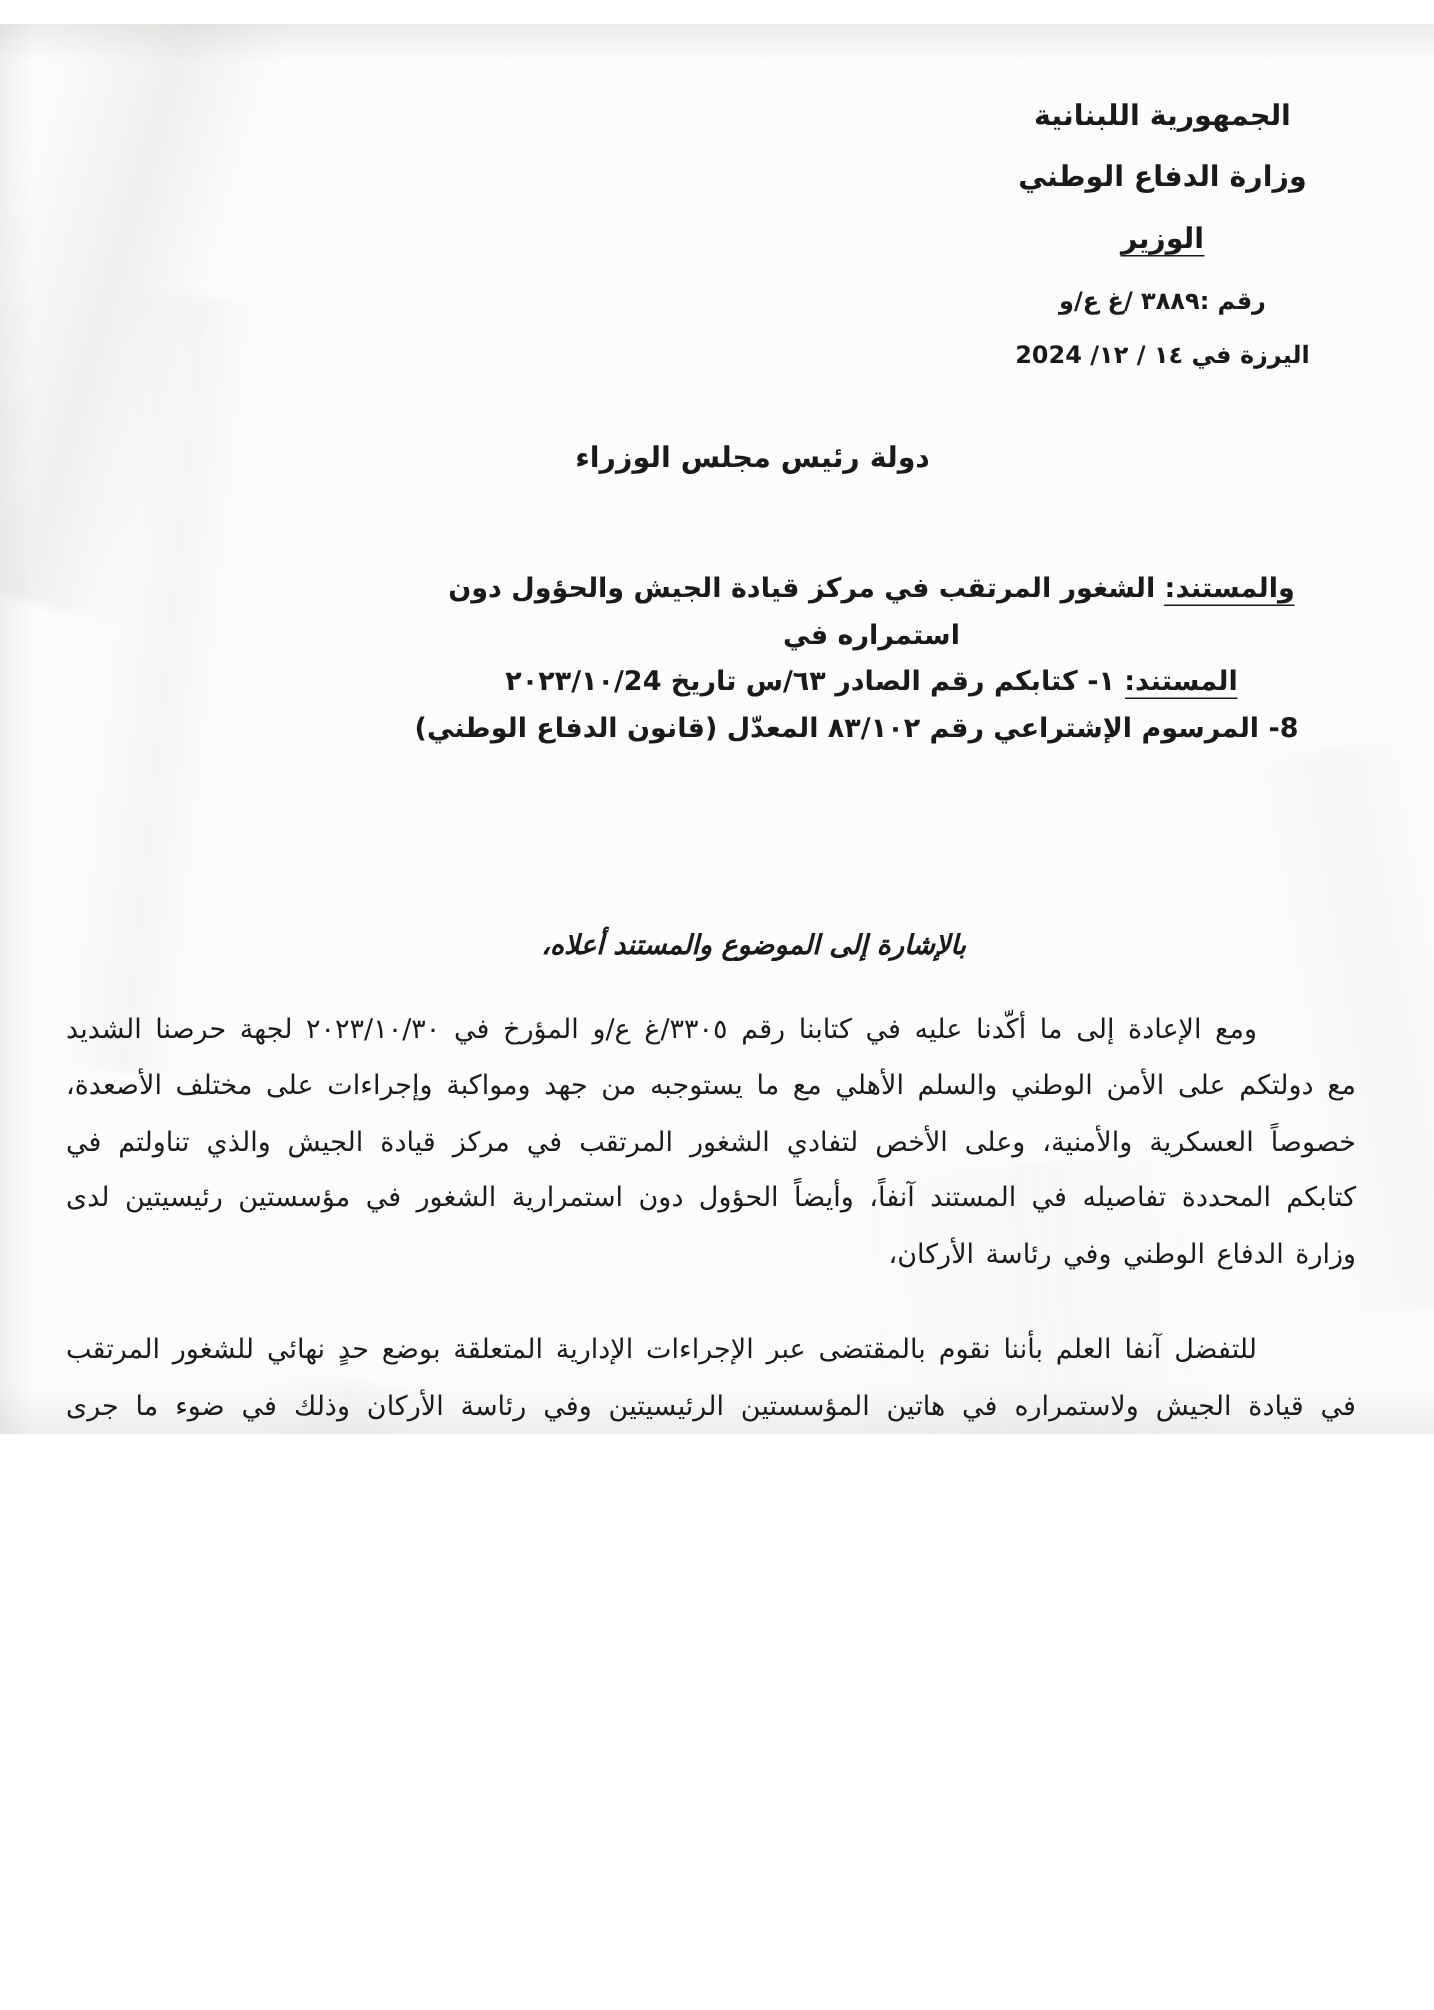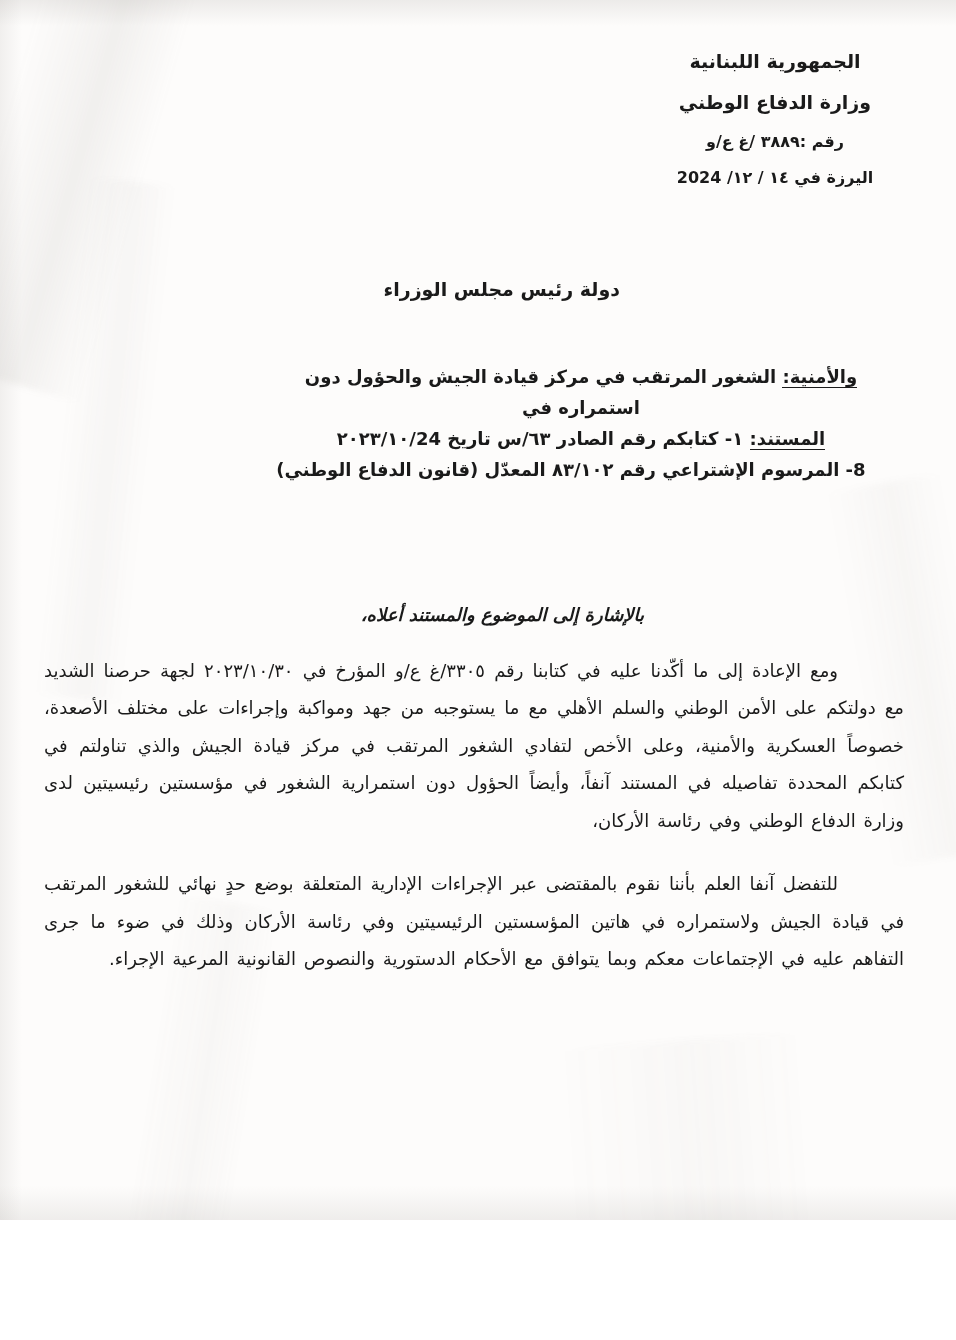--- a/index.html
+++ b/index.html
@@ -5,22 +5,22 @@
 <style>
   html, body {
     margin: 0;
     padding: 0;
     background: #ffffff;
   }
 
   .page {
     position: relative;
     width: 956px;
-    height: 1220px;
-    margin: 0 auto;
+    height: 940px;
+    margin: 16px auto;
     background: #fdfcfb;
     overflow: hidden;
     font-family: "DejaVu Sans", "Liberation Sans", sans-serif;
     color: #1a1a1a;
     direction: rtl;
   }
 
   
   .paper-texture {
     position: absolute;
@@ -153,29 +153,32 @@
     <div class="edge-shadow-top"></div>
     <div class="edge-shadow-bottom"></div>
     <div class="edge-shadow-left"></div>
   </div>
 
   <div class="content">
 
     <div class="letterhead">
       <div class="lh-line">الجمهورية اللبنانية</div>
       <div class="lh-line">وزارة الدفاع الوطني</div>
+      <div class="lh-line">
+        <span class="lh-underline">الوزير</span>
+      </div>
       <div class="ref-line">رقم :٣٨٨٩ /غ ع/و</div>
       <div class="ref-line">اليرزة في ١٤ / ١٢/ 2024</div>
     </div>
 
     <div class="addressee">دولة رئيس مجلس الوزراء</div>
 
     <div class="meta-block">
       <div class="meta-row meta-indent-1">
-        <span class="meta-label">والأمنية:</span>
+        <span class="meta-label">والمستند:</span>
         <span>الشغور المرتقب في مركز قيادة الجيش والحؤول دون استمراره في</span>
       </div>
       <div class="meta-row meta-indent-1">
         <span class="meta-label">المستند:</span>
         <span>١- كتابكم رقم الصادر ٦٣/س تاريخ ٢٠٢٣/١٠/24</span>
       </div>
       <div class="meta-row meta-ref-line">
         <span>8- المرسوم الإشتراعي رقم ٨٣/١٠٢ المعدّل (قانون الدفاع الوطني)</span>
       </div>
     </div>

